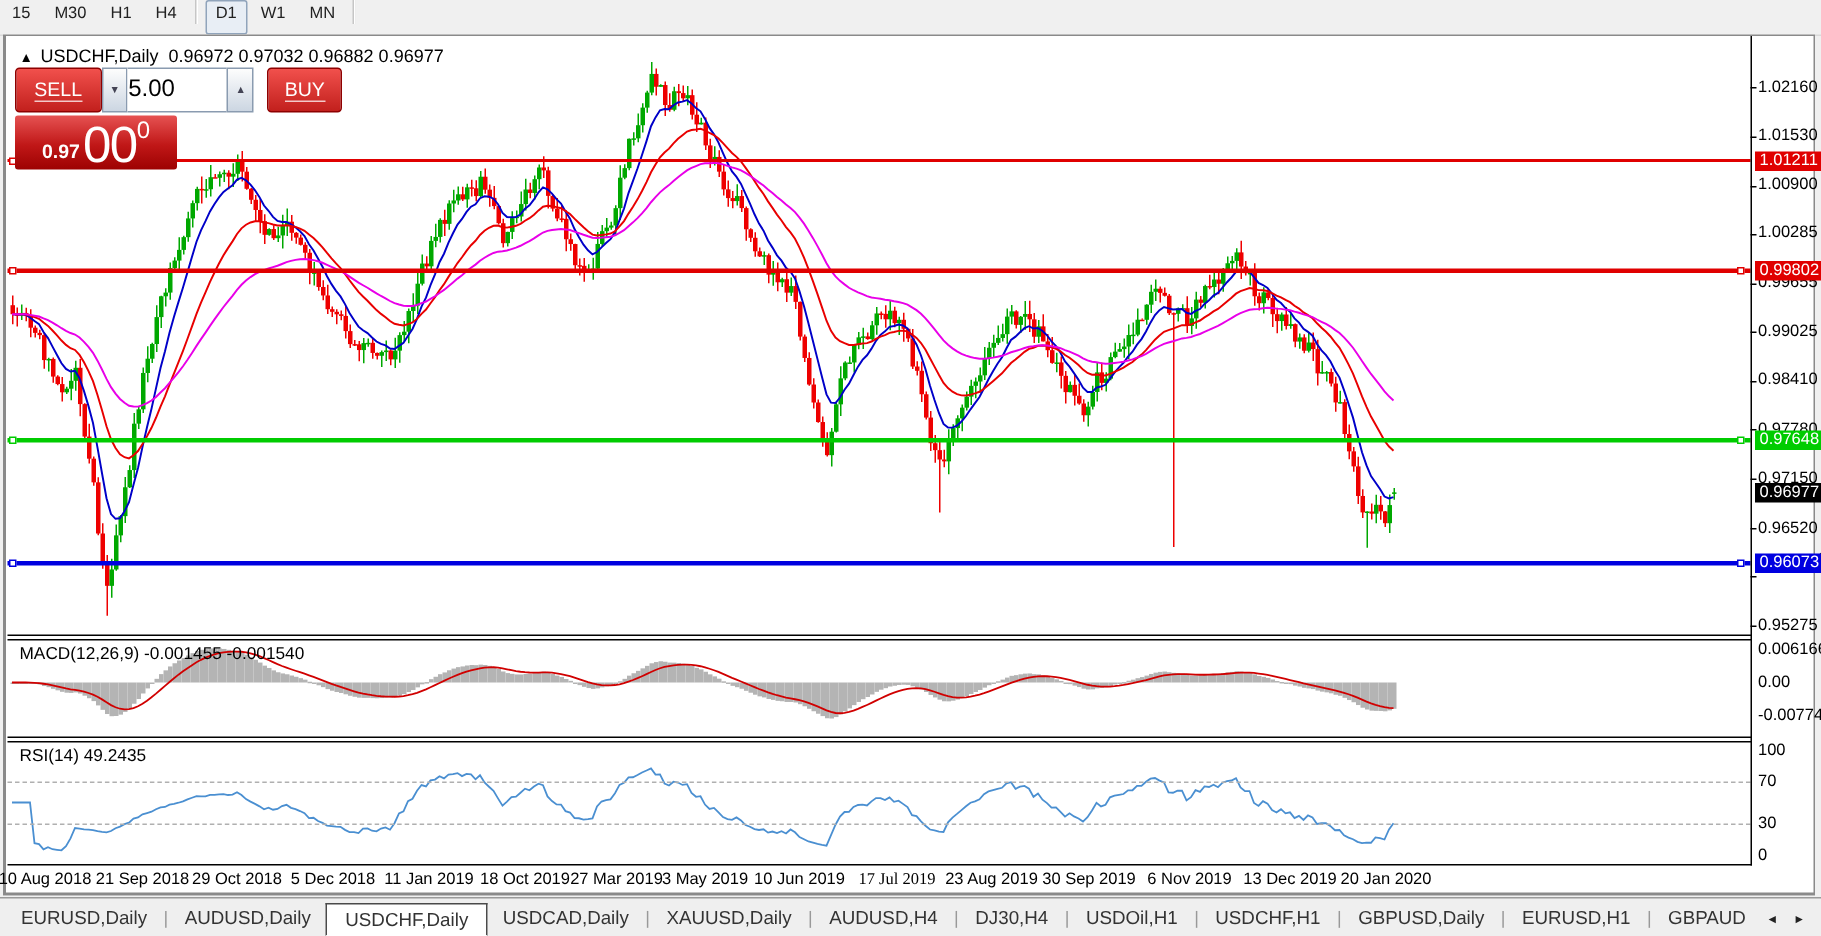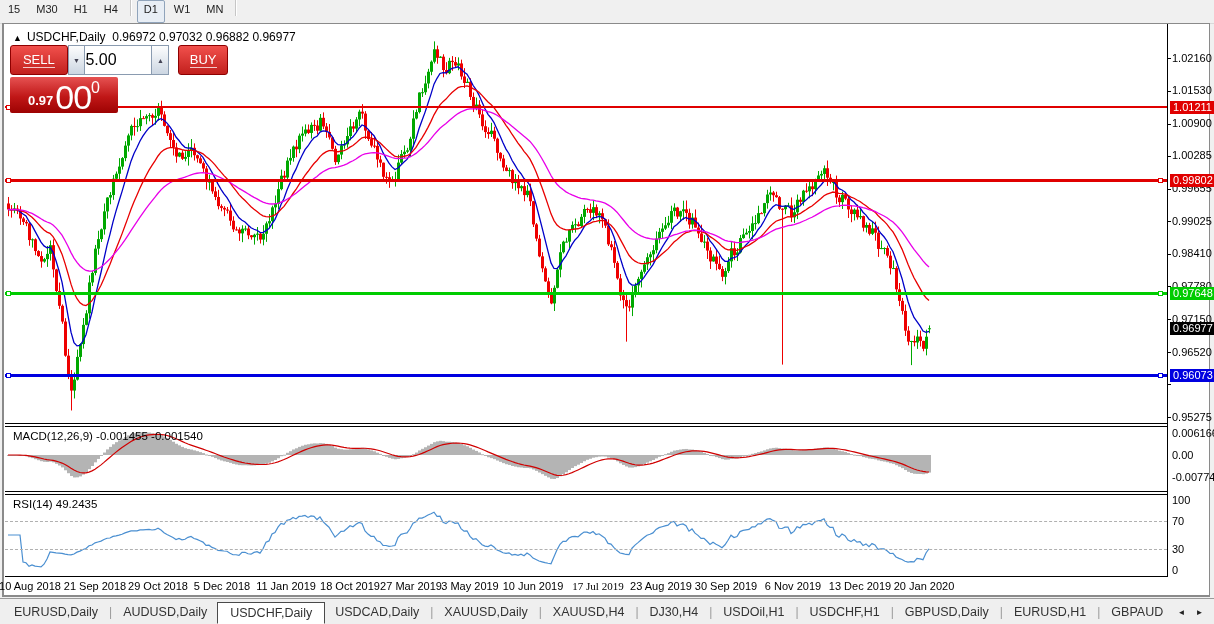--- a/index.html
+++ b/index.html
@@ -1051,21 +1051,21 @@
 <div id="tabbar">
   <div id="tabs-strip">
       <div class="tab">EURUSD,Daily</div>
       <span class="tab-sep">|</span>
       <div class="tab">AUDUSD,Daily</div>
       <div class="tab active">USDCHF,Daily</div>
       <div class="tab">USDCAD,Daily</div>
       <span class="tab-sep">|</span>
       <div class="tab">XAUUSD,Daily</div>
       <span class="tab-sep">|</span>
-      <div class="tab">XAUUSD,H4</div>
+      <div class="tab">AUDUSD,H4</div>
       <span class="tab-sep">|</span>
       <div class="tab">DJ30,H4</div>
       <span class="tab-sep">|</span>
       <div class="tab">USDOil,H1</div>
       <span class="tab-sep">|</span>
       <div class="tab">USDCHF,H1</div>
       <span class="tab-sep">|</span>
       <div class="tab">GBPUSD,Daily</div>
       <span class="tab-sep">|</span>
       <div class="tab">EURUSD,H1</div>

